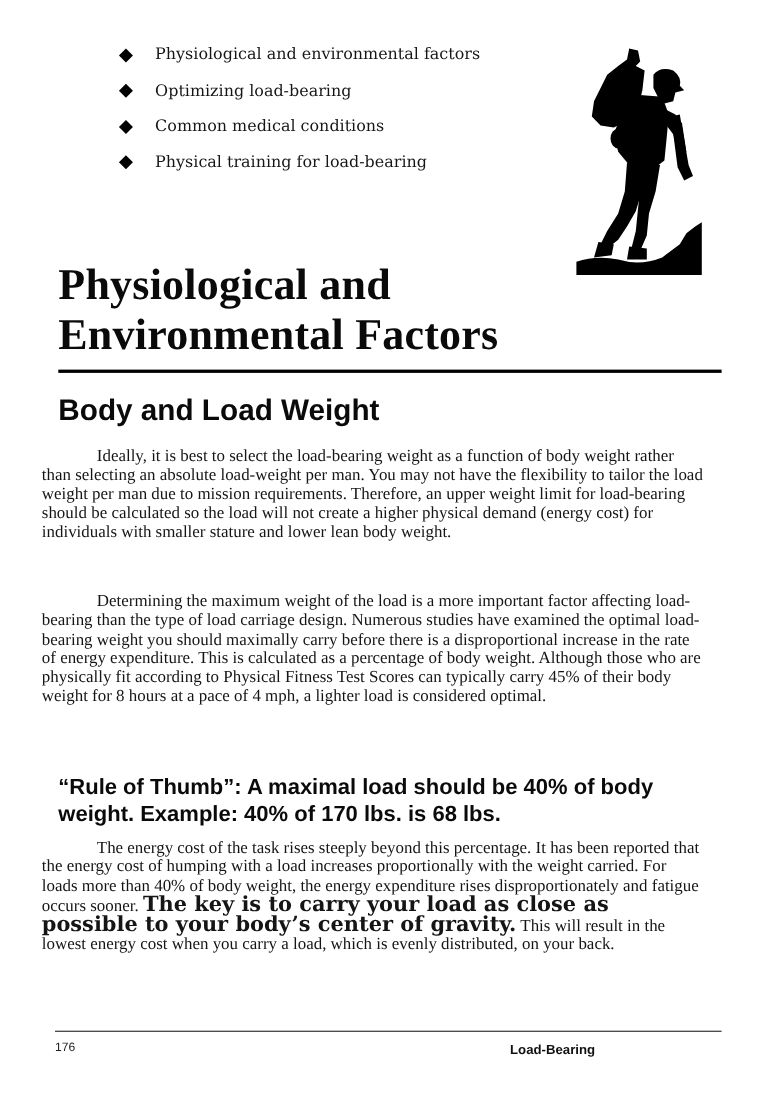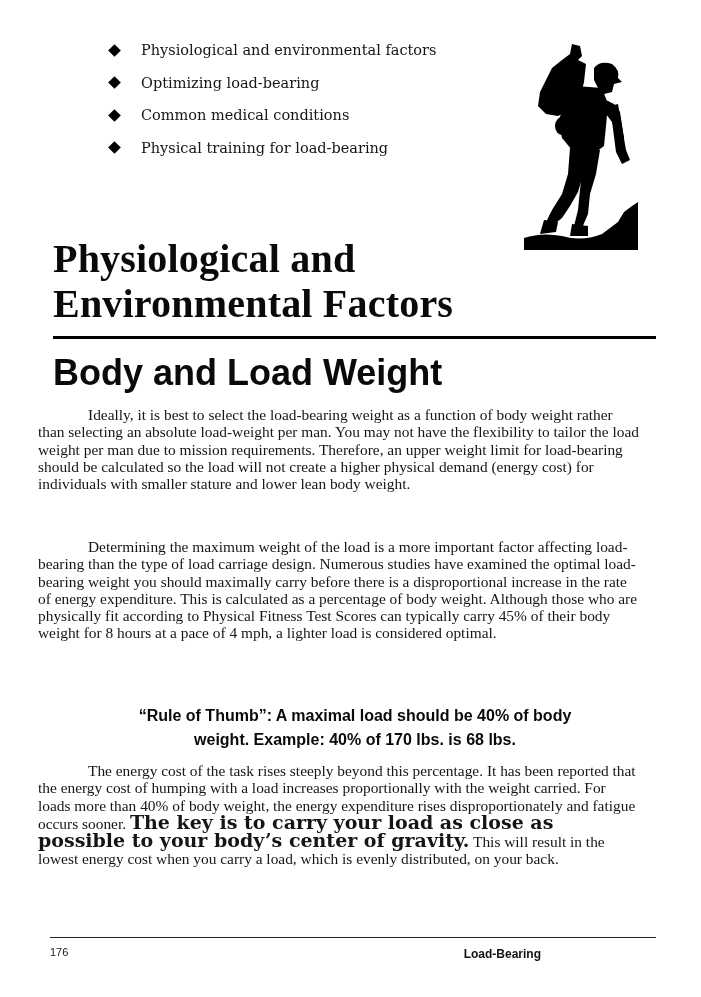--- a/index.html
+++ b/index.html
@@ -7,30 +7,30 @@
   .page { position: absolute; left: 0; top: 0; width: 588px; height: 997px; }
 
   .bullets { position: absolute; left: 108px; top: 34px; margin: 0; padding: 0; list-style: none; }
   .bullets li { display: flex; align-items: center; height: 32.5px; font-family: "DejaVu Serif", serif; font-size: 14.5px; color: #151515; }
   .bullets .diamond { display: inline-block; width: 9px; height: 9px; background: #000; transform: rotate(45deg); margin: 0 22px 0 2px; }
 
   .illustration { position: absolute; left: 522px; top: 42px; width: 118px; height: 212px; }
 
   .chapter-title { position: absolute; left: 53px; top: 236px; margin: 0; font-family: Liberation Serif, serif; font-weight: bold; font-size: 40px; line-height: 45px; color: #0a0a0a; letter-spacing: 0.2px; }
   .rule-top { position: absolute; left: 53px; top: 336px; width: 603px; height: 3px; background: #000; }
-  .section-title { position: absolute; left: 53px; top: 356px; margin: 0; font-family: "Liberation Sans", sans-serif; font-weight: bold; font-size: 36px; line-height: 34px; color: #0a0a0a; }
+  .section-title { position: absolute; left: 53px; top: 356px; margin: 0; font-family: "Liberation Sans", sans-serif; font-weight: bold; font-size: 27px; line-height: 34px; color: #0a0a0a; }
 
   .para { position: absolute; left: 38px; width: 604px; margin: 0; font-family: "Liberation Serif", serif; font-size: 15.4px; line-height: 17.3px; color: #151515; text-align: left; }
   .para .indent { display: inline-block; width: 50px; }
   .p1 { top: 406px; }
   .p2 { top: 538px; }
   .p3 { top: 762px; }
   .emph { font-family: "DejaVu Serif", serif; font-weight: bold; font-size: 19px; }
 
-  .callout { position: absolute; left: 53px; top: 704px; width: 604px; margin: 0; text-align: center; font-family: "Liberation Sans", sans-serif; font-weight: bold; font-size: 16px; line-height: 24px; color: #0a0a0a; }
+  .callout { position: absolute; left: 53px; top: 704px; width: 604px; margin: 0; text-align: left; font-family: "Liberation Sans", sans-serif; font-weight: bold; font-size: 20px; line-height: 24px; color: #0a0a0a; }
 
   .rule-bottom { position: absolute; left: 50px; top: 937px; width: 606px; height: 1px; background: #222; }
   .page-number { position: absolute; left: 50px; top: 946px; font-family: "Liberation Sans", sans-serif; font-size: 11px; color: #222; }
   .running-footer { position: absolute; right: 47px; top: 947px; font-family: "Liberation Sans", sans-serif; font-weight: bold; font-size: 12px; color: #111; }
 </style>
 </head>
 <body>
 
 <div class="page">
 

